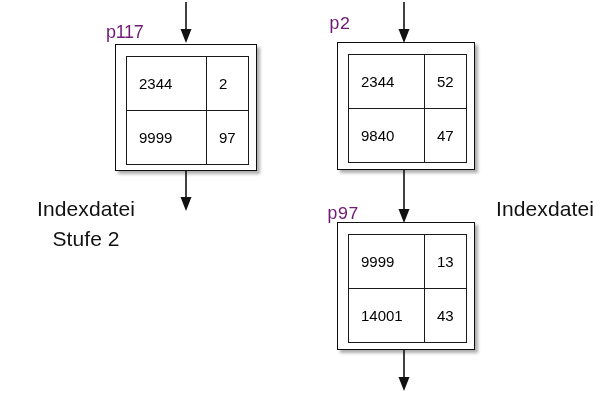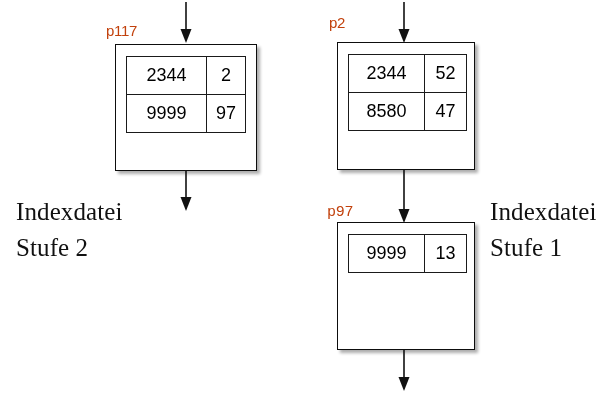--- a/index.html
+++ b/index.html
@@ -26,41 +26,41 @@
     background: #ffffff;
     border: 1.6px solid #0d0d0d;
     box-shadow: 3px 3px 3px rgba(0,0,0,0.32);
     box-sizing: border-box;
   }
 
   
   .node-label {
     position: absolute;
     font-family: "Liberation Sans", sans-serif;
-    font-size: 15px;
-    color: #c2410c;
+    font-size: 18px;
+    color: #701a75;
     letter-spacing: -0.3px;
     white-space: nowrap;
   }
 
   
   .key-table {
     position: absolute;
     border-collapse: collapse;
     background: #ffffff;
     box-sizing: border-box;
     table-layout: fixed;
   }
   .key-table td {
     border: 1.3px solid #1a1a1a;
-    text-align: center;
+    text-align: left;
     font-family: "Liberation Sans", sans-serif;
-    font-size: 18px;
+    font-size: 15px;
     color: #000000;
-    padding: 4px;
+    padding: 12px;
     height: 29px;
     line-height: 29px;
     box-sizing: border-box;
   }
   .key-table td.col-key { width: 80px; }
   .key-table td.col-val { width: 39px; }
 
   .key-table.t-p2 td.col-key { width: 76px; }
   .key-table.t-p2 td.col-val { width: 42px; }
   .key-table.t-p2 td { height: 29px; line-height: 29px; }
@@ -70,24 +70,24 @@
 
   
   .arrow {
     position: absolute;
   }
   .arrow svg { display: block; }
 
   
   .caption {
     position: absolute;
-    font-family: Liberation Serif, serif;
-    font-size: 25px;
+    font-family: Liberation Sans, sans-serif;
+    font-size: 21px;
     color: #111111;
-    text-align: left;
+    text-align: center;
     line-height: 1.42;
     letter-spacing: 0.1px;
     white-space: nowrap;
   }
   .caption .line { display: block; }
 </style>
 </head>
 <body>
 
 <div id="canvas">
@@ -123,31 +123,31 @@
     </svg>
   </div>
 
   <div class="arrow" style="left:396px; top:2px; width:16px; height:42px;">
     <svg width="16" height="42" viewBox="0 0 16 42">
       <line x1="8" y1="0" x2="8" y2="32" stroke="#111111" stroke-width="1.6"></line>
       <polygon points="8,41 2.5,27 13.5,27" fill="#111111"></polygon>
     </svg>
   </div>
 
-  <div class="node-label" style="left:329px; top:14px;">p2</div>
+  <div class="node-label" style="left:329px; top:14px;font-family:Liberation Mono, monospace;">p2</div>
 
   <div class="node-box" style="left:337px; top:42px; width:138px; height:128px;">
     <table class="key-table t-p2" style="left:10px; top:11px;">
       <tbody>
         <tr>
           <td class="col-key">2344</td>
           <td class="col-val">52</td>
         </tr>
         <tr>
-          <td class="col-key">8580</td>
+          <td class="col-key">9840</td>
           <td class="col-val">47</td>
         </tr>
       </tbody>
     </table>
   </div>
 
   <div class="arrow" style="left:396px; top:170px; width:16px; height:54px;">
     <svg width="16" height="54" viewBox="0 0 16 54">
       <line x1="8" y1="0" x2="8" y2="44" stroke="#111111" stroke-width="1.6"></line>
       <polygon points="8,53 2.5,39 13.5,39" fill="#111111"></polygon>
@@ -156,34 +156,37 @@
 
   <div class="node-label" style="left:327px; top:204px;font-family:Liberation Mono, monospace;">p97</div>
 
   <div class="node-box" style="left:337px; top:222px; width:138px; height:128px;">
     <table class="key-table t-p97" style="left:10px; top:11px;">
       <tbody>
         <tr>
           <td class="col-key">9999</td>
           <td class="col-val">13</td>
         </tr>
+        <tr>
+          <td class="col-key">14001</td>
+          <td class="col-val">43</td>
+        </tr>
       </tbody>
     </table>
   </div>
 
   <div class="arrow" style="left:396px; top:350px; width:16px; height:42px;">
     <svg width="16" height="42" viewBox="0 0 16 42">
       <line x1="8" y1="0" x2="8" y2="32" stroke="#111111" stroke-width="1.6"></line>
       <polygon points="8,41 2.5,27 13.5,27" fill="#111111"></polygon>
     </svg>
   </div>
 
   <div class="caption" style="left:16px; top:194px; width:140px;">
     <span class="line">Indexdatei</span>
     <span class="line">Stufe 2</span>
   </div>
 
   <div class="caption" style="left:490px; top:194px; width:110px;">
     <span class="line">Indexdatei</span>
-    <span class="line">Stufe 1</span>
   </div>
 
 </div>
 
 </body></html>

